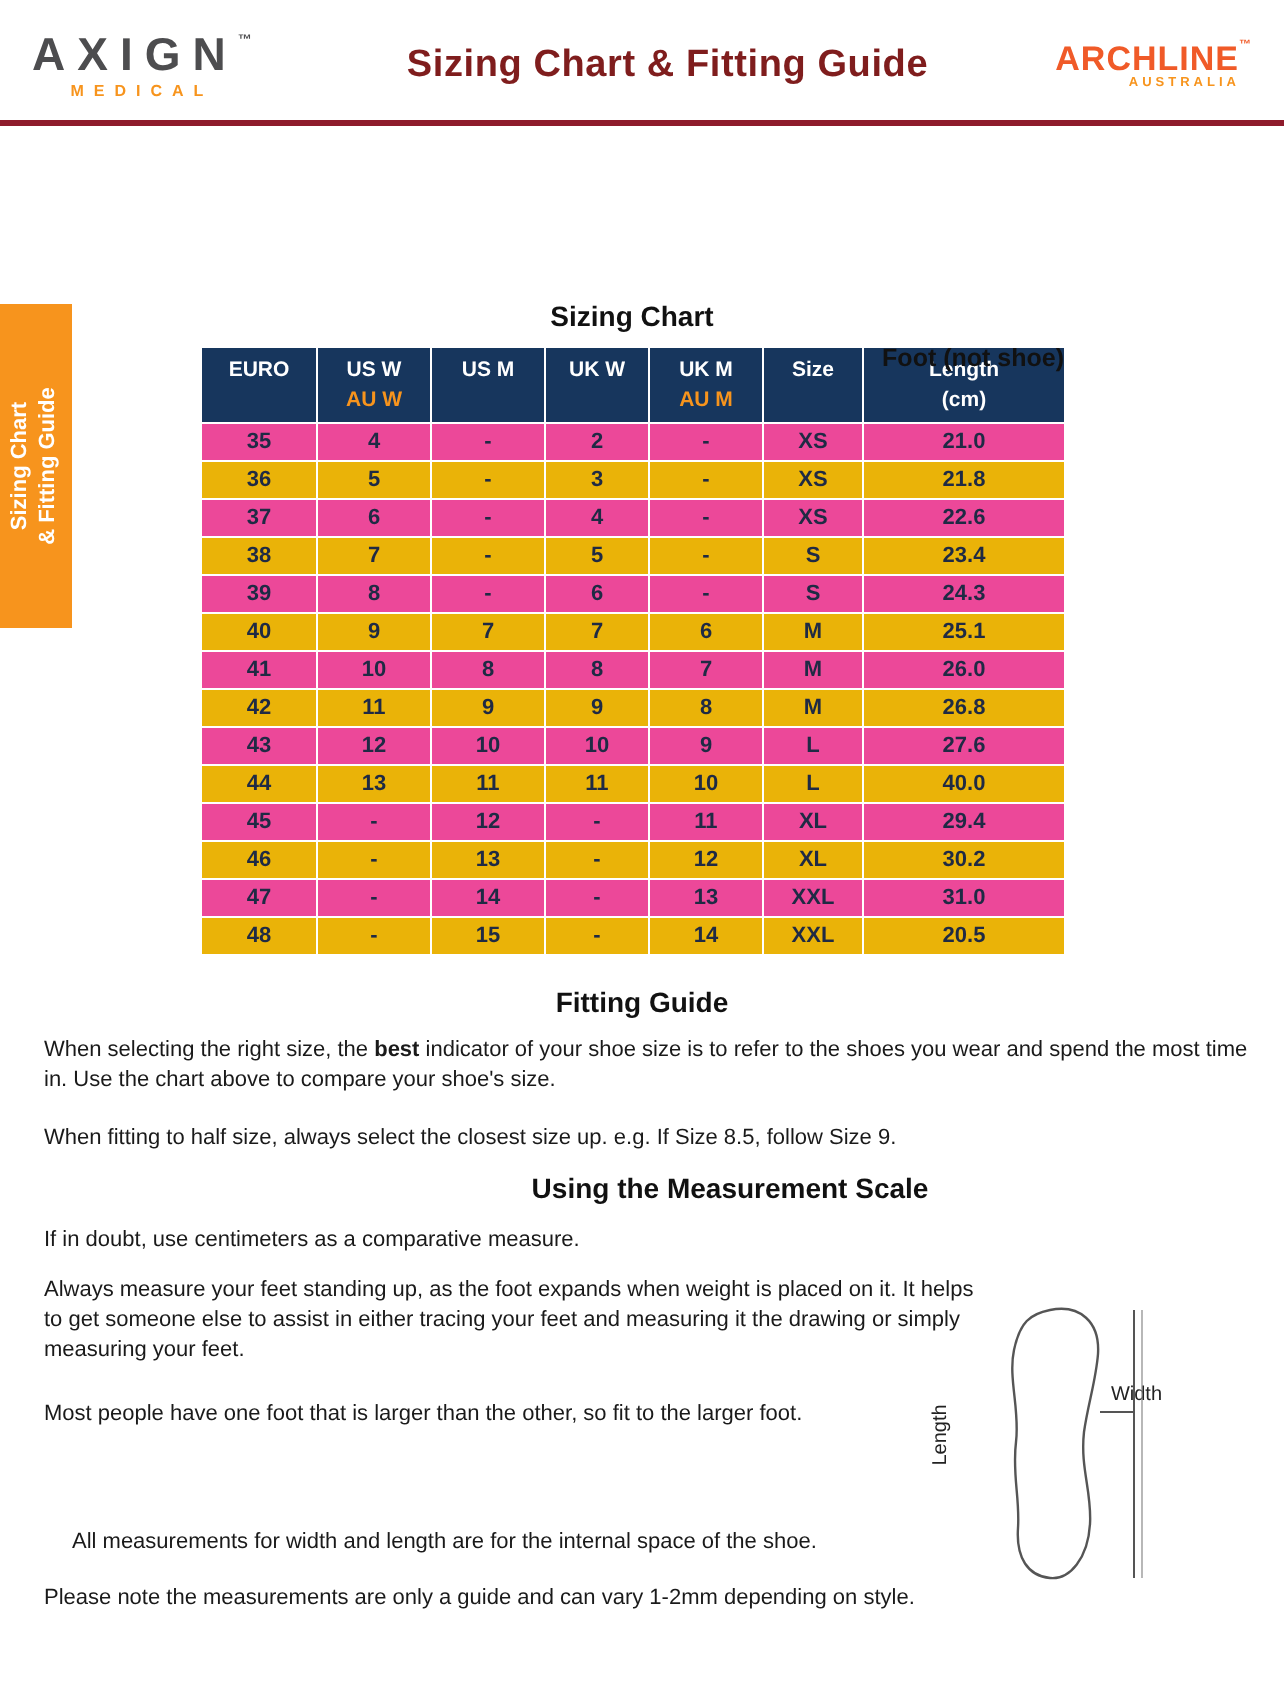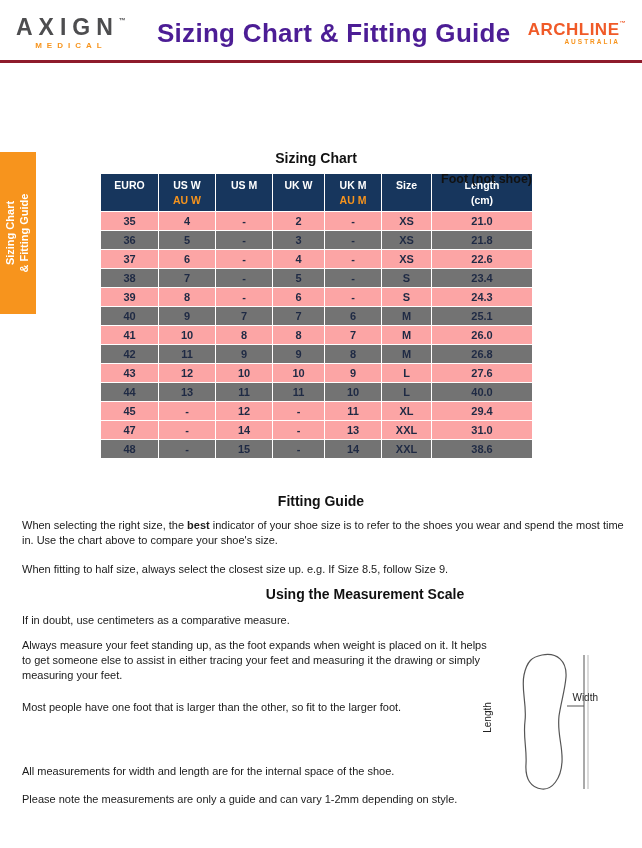--- a/index.html
+++ b/index.html
@@ -8,21 +8,21 @@
   .page { position:relative; width:642px; height:848px; background:#fff; overflow:hidden; margin:0 auto; }
 
   
   .header { position:absolute; top:0; left:0; width:100%; height:60px;
             display:flex; align-items:center; justify-content:space-between;
             padding:6px 16px 0 16px; }
   .axign { text-align:center; line-height:1; }
   .axign-name { font-size:23px; font-weight:bold; letter-spacing:6px; color:#4d4d4f; position:relative; }
   .axign-name .tm { font-size:7px; letter-spacing:0; vertical-align:top; position:relative; top:1px; }
   .axign-medical { font-size:8px; font-weight:bold; letter-spacing:5px; color:#f7941d; margin-top:3px; }
-  .page-title { font-size:26px; font-weight:bold; color:#4c1d95; letter-spacing:0.3px; margin-left:14px; }
+  .page-title { font-size:19px; font-weight:bold; color:#7f1d1d; letter-spacing:0.3px; margin-left:14px; }
   .archline { text-align:right; line-height:1; }
   .archline-name { font-size:17px; font-weight:bold; color:#f05a28; letter-spacing:0.5px; }
   .archline-name .tm { font-size:6px; vertical-align:top; position:relative; top:-1px; }
   .archline-sub { font-size:6.5px; font-weight:bold; letter-spacing:2px; color:#f7941d; margin-top:1px; padding-right:6px; }
   .divider { position:absolute; top:60px; left:0; width:100%; height:3px; background:#8e1b2b; }
 
   
   .side-tab { position:absolute; left:0; top:152px; width:36px; height:162px; background:#f7941d; }
   .side-tab-inner { position:absolute; left:-63px; top:63px; width:162px; height:36px;
                     transform:rotate(-90deg);
@@ -34,37 +34,37 @@
   .table-title { text-align:center; font-weight:bold; font-size:14px; color:#111; }
   .foot-note { position:absolute; right:0; top:22px; font-weight:bold; font-size:12.5px; color:#111; }
   table.size-table { border-collapse:collapse; width:432px; margin-top:7px; table-layout:fixed; }
   table.size-table th, table.size-table td { border:1px solid #ffffff; padding:0; }
   table.size-table th { background:#17365d; color:#fff; font-size:10.5px; font-weight:bold;
                         vertical-align:top; height:38px; padding-top:4px;margin-top:28px; }
   .h-top { line-height:1.4; }
   .h-bottom { line-height:1.4; color:#fff; }
   .h-bottom.accent { color:#f7941d; }
   table.size-table td { text-align:center; font-size:11px; font-weight:bold; color:#1f2a44; height:19px; }
-  tr.row-a td { background:#fca5a5; }
-  tr.row-b td { background:#737373; }
+  tr.row-a td { background:#ec4899; }
+  tr.row-b td { background:#eab308; }
   table.size-table col:nth-child(1) { width:58px; }
   table.size-table col:nth-child(2) { width:57px; }
   table.size-table col:nth-child(3) { width:57px; }
   table.size-table col:nth-child(4) { width:52px; }
   table.size-table col:nth-child(5) { width:57px; }
   table.size-table col:nth-child(6) { width:50px; }
   table.size-table col:nth-child(7) { width:101px; }
 
   
   .section-heading { position:absolute; left:0; width:100%; text-align:center;
                      font-weight:bold; font-size:14px; color:#111; }
   .para { position:absolute; left:22px; font-size:11px; color:#1a1a1a; line-height:1.38; }
 
   
-  .foot-diagram { position:absolute; left:490px; top:650px; width:114px; height:148px; }
+  .foot-diagram { position:absolute; left:473px; top:650px; width:114px; height:148px; }
   .length-label { position:absolute; left:-18px; top:62px; transform:rotate(-90deg);
                   font-size:10px; color:#222; }
   .width-label { position:absolute; right:6px; top:42px; font-size:10px; color:#222; }
   .foot-svg { position:absolute; left:14px; top:0; }
 </style>
 </head>
 <body>
 
 <div class="page">
 
@@ -222,53 +222,62 @@
           </tr>
           <tr class="row-a">
             <td>45</td>
             <td>-</td>
             <td>12</td>
             <td>-</td>
             <td>11</td>
             <td>XL</td>
             <td>29.4</td>
           </tr>
+          <tr class="row-b">
+            <td>46</td>
+            <td>-</td>
+            <td>13</td>
+            <td>-</td>
+            <td>12</td>
+            <td>XL</td>
+            <td>30.2</td>
+          </tr>
           <tr class="row-a">
             <td>47</td>
             <td>-</td>
             <td>14</td>
             <td>-</td>
             <td>13</td>
             <td>XXL</td>
             <td>31.0</td>
           </tr>
           <tr class="row-b">
             <td>48</td>
             <td>-</td>
             <td>15</td>
             <td>-</td>
             <td>14</td>
             <td>XXL</td>
-            <td>38.6</td>
+            <td>20.5</td>
           </tr>
         </tbody>
     </table>
   </div>
 
   <div class="section-heading" style="top:493px;">Fitting Guide</div>
   <div class="para" style="top:518px; width:604px;">
     <span>When selecting the right size, the </span><b>best</b><span> indicator of your shoe size is to refer to the shoes you wear and spend the most time in. Use the chart above to compare your shoe's size.</span>
   </div>
   <div class="para" style="top:562px; width:604px;">When fitting to half size, always select the closest size up. e.g. If Size 8.5, follow Size 9.</div>
 
   <div class="section-heading" style="top:586px;margin-left:44px;">Using the Measurement Scale</div>
   <div class="para" style="top:613px; width:560px;">If in doubt, use centimeters as a comparative measure.</div>
   <div class="para" style="top:638px; width:468px;">Always measure your feet standing up, as the foot expands when weight is placed on it. It helps to get someone else to assist in either tracing your feet and measuring it the drawing or simply measuring your feet.</div>
   <div class="para" style="top:700px; width:460px;">Most people have one foot that is larger than the other, so fit to the larger foot.</div>
-  <div class="para" style="top:764px; width:460px;">All measurements for width and length are for the internal space of the shoe.</div>
+  <div class="para" style="top:764px; width:460px;margin-left:14px;">All measurements for width and length are for the internal space of the shoe.</div>
   <div class="para" style="top:792px; width:600px;">Please note the measurements are only a guide and can vary 1-2mm depending on style.</div>
 
   <div class="foot-diagram">
     <span class="length-label">Length</span>
     <span class="width-label">Width</span>
     <svg class="foot-svg" width="90" height="146" viewBox="0 0 90 146">
       <path d="M 38 5
                C 53 2, 63 11, 62 27
                C 61 40, 57 52, 55 66
                C 53 84, 59 96, 58 112

